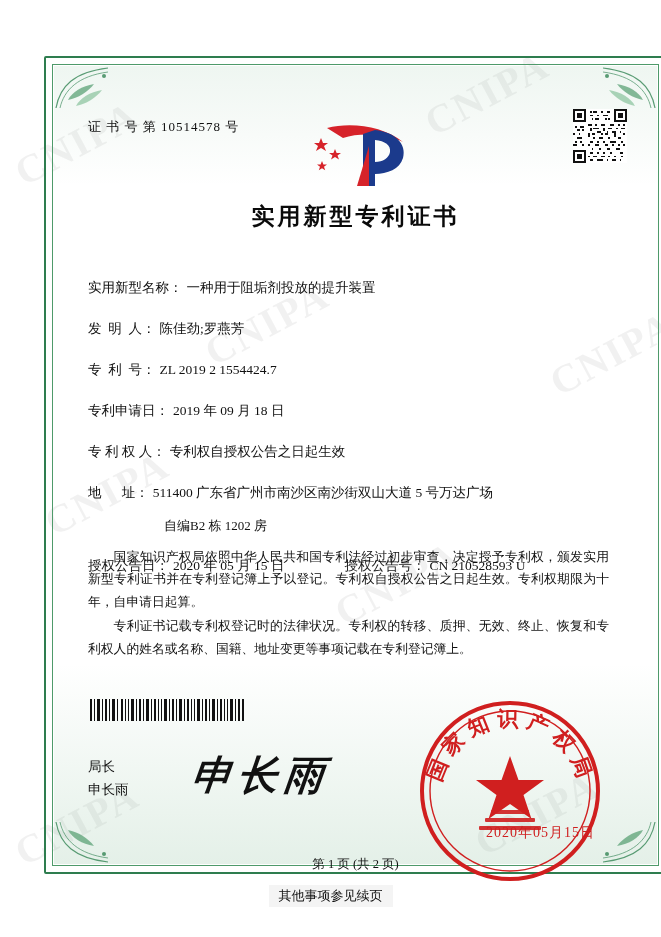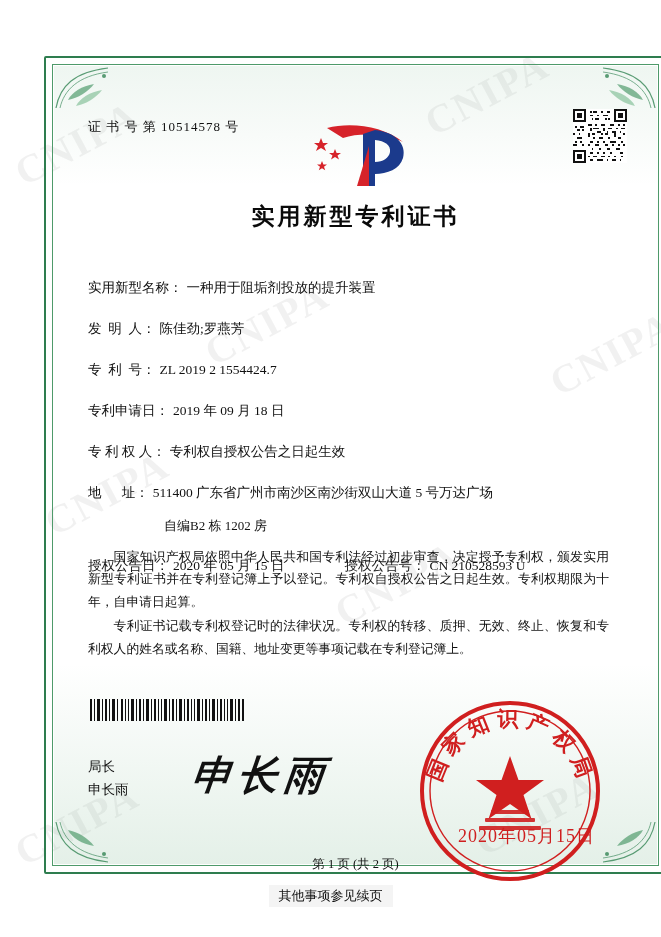--- a/index.html
+++ b/index.html
@@ -224,21 +224,21 @@
     position: absolute;
     right: 62px;
     top: 640px;
     width: 190px;
     height: 190px;
   }
   .seal-date {
     position: absolute;
     right: 72px;
     top: 768px;
-    font-size: 18px;
+    font-size: 14px;
     color: #cf1f1f;
     letter-spacing: 1px;
     font-family: "Liberation Serif", serif;
   }
 
   .page-no {
     position: absolute;
     left: 0;
     right: 0;
     top: 800px;

